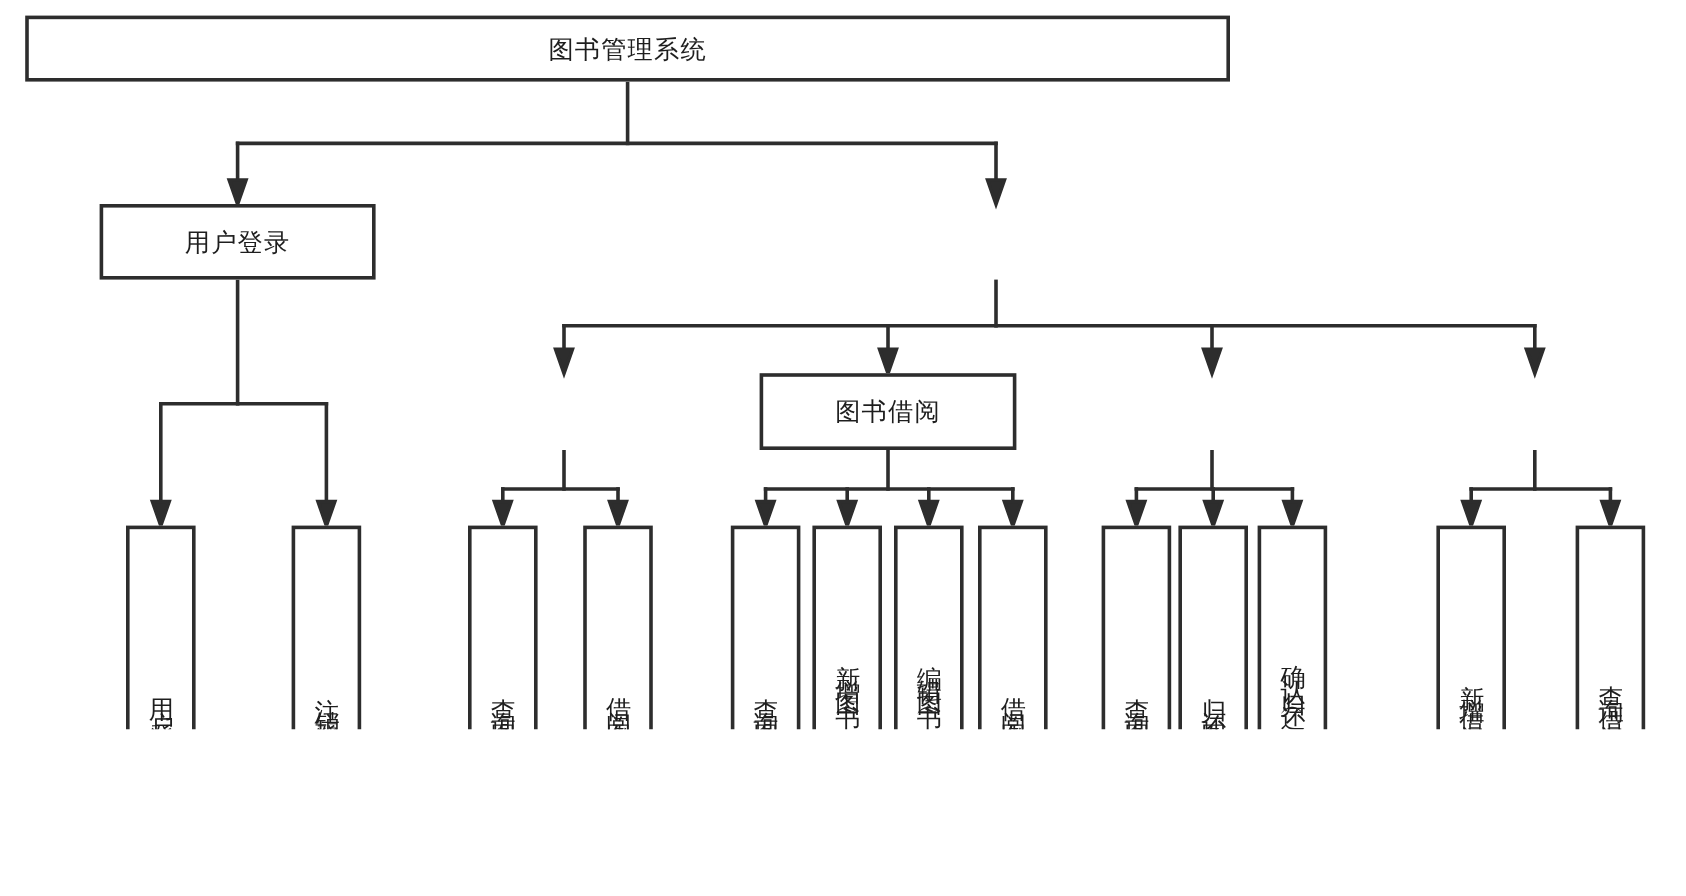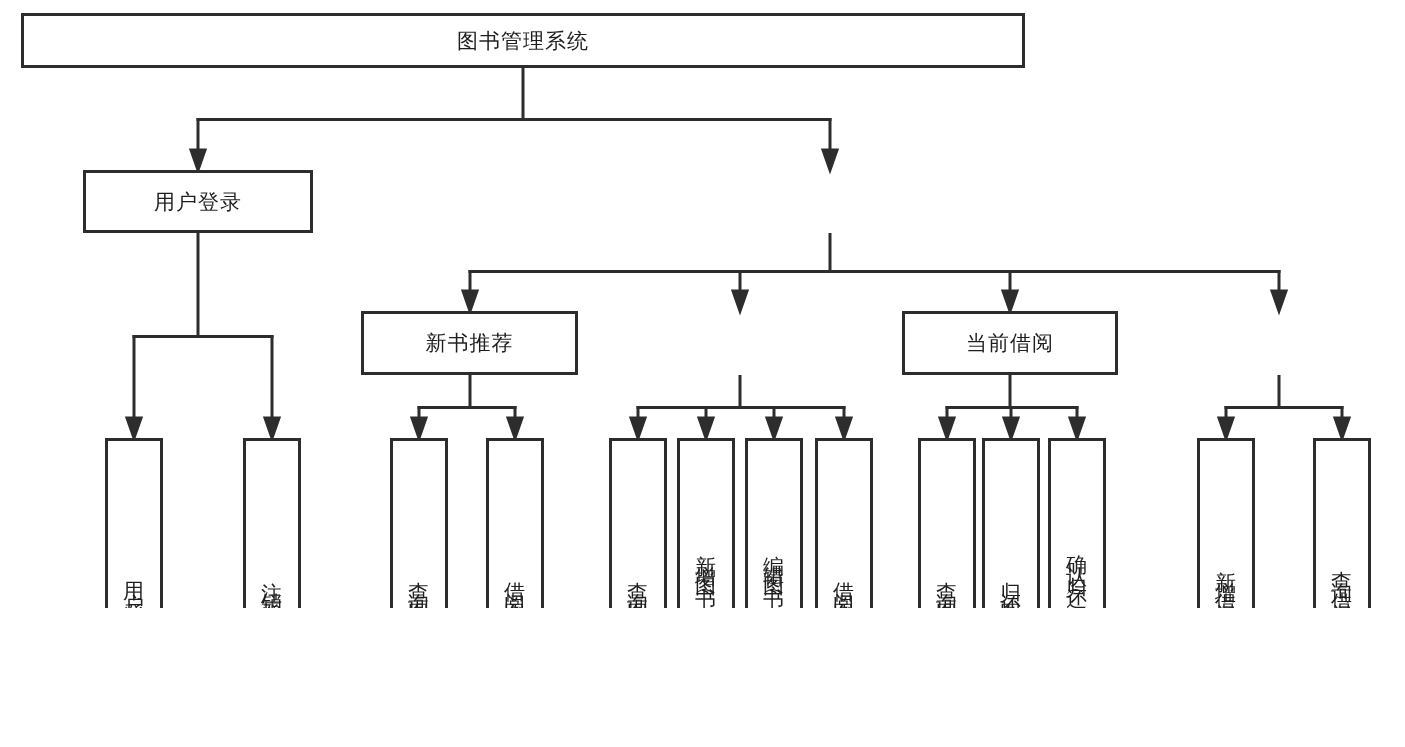--- a/index.html
+++ b/index.html
@@ -145,25 +145,22 @@
   </svg>
 
   <div class="node n-root">
     <span class="lbl">图书管理系统</span>
   </div>
 
   <div class="node n-l2a">
     <span class="lbl">用户登录</span>
   </div>
 
-  <div class="node n-l3a">
-    <span class="lbl">新书推荐</span>
-  </div>
-  <div class="node n-l3c">
-    <span class="lbl">当前借阅</span>
+  <div class="node n-l3b">
+    <span class="lbl">图书借阅</span>
   </div>
 
   <div class="node leaf f-1a">
     <span class="lbl">用户登录</span>
   </div>
   <div class="node leaf f-1b">
     <span class="lbl">注销登录</span>
   </div>
 
   <div class="node leaf f-2a">

